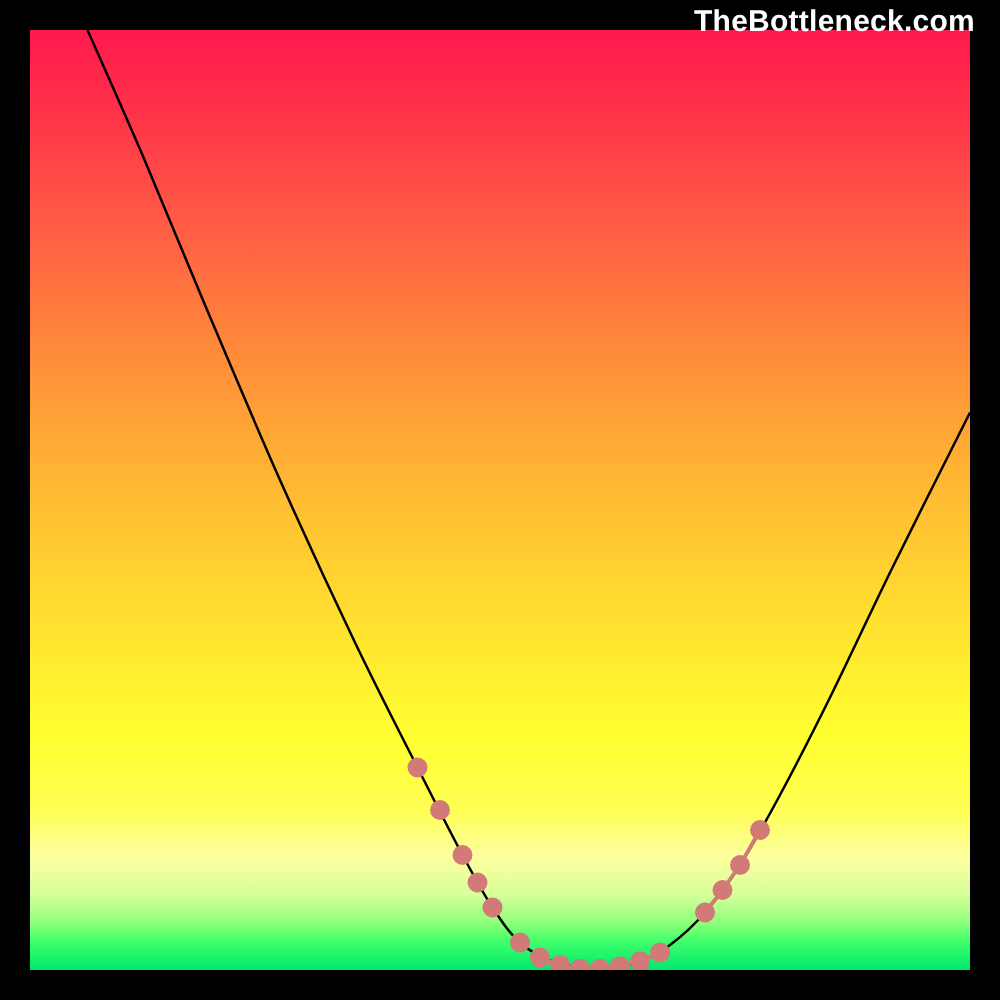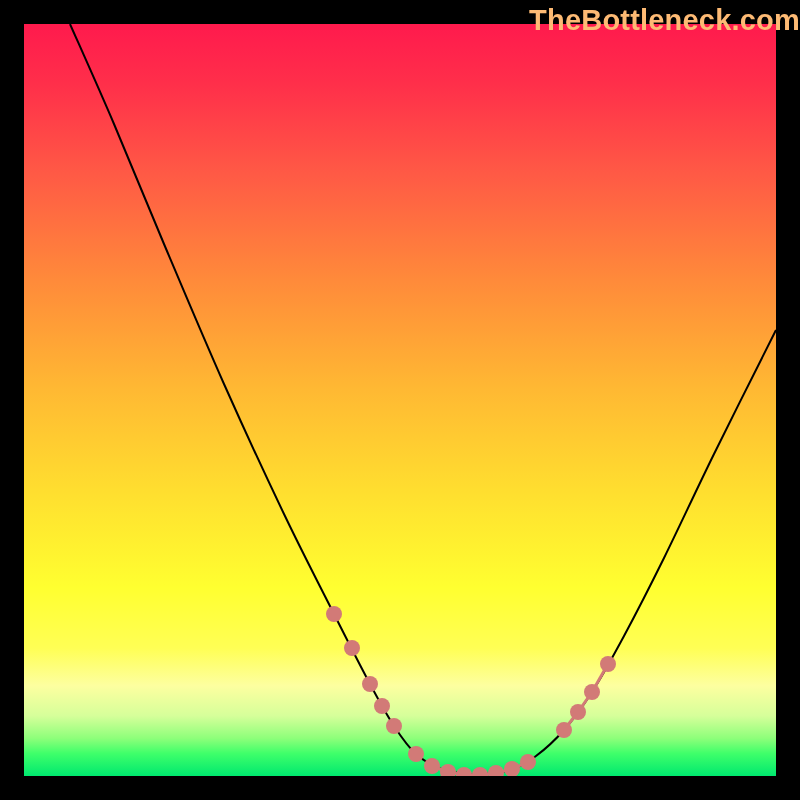--- a/index.html
+++ b/index.html
@@ -28,23 +28,23 @@
       #ffff55 83%,
       #fdffa0 88%,
       #d6ff9a 92%,
       #8dff7a 95%,
       #3fff6a 97%,
       #00e86f 100%);
   }
   .watermark {
     position: absolute;
     top: 4px;
-    right: 0;
-    color: #fdba74;
-    font-size: 29px;
+    right: 20px;
+    color: #ffffff;
+    font-size: 24px;
     font-weight: 600;
     letter-spacing: 0.2px;
     z-index: 20;
     user-select: none;
   }
   svg.plot {
     position: absolute;
     left: 0;
     top: 0;
     width: 752px;

